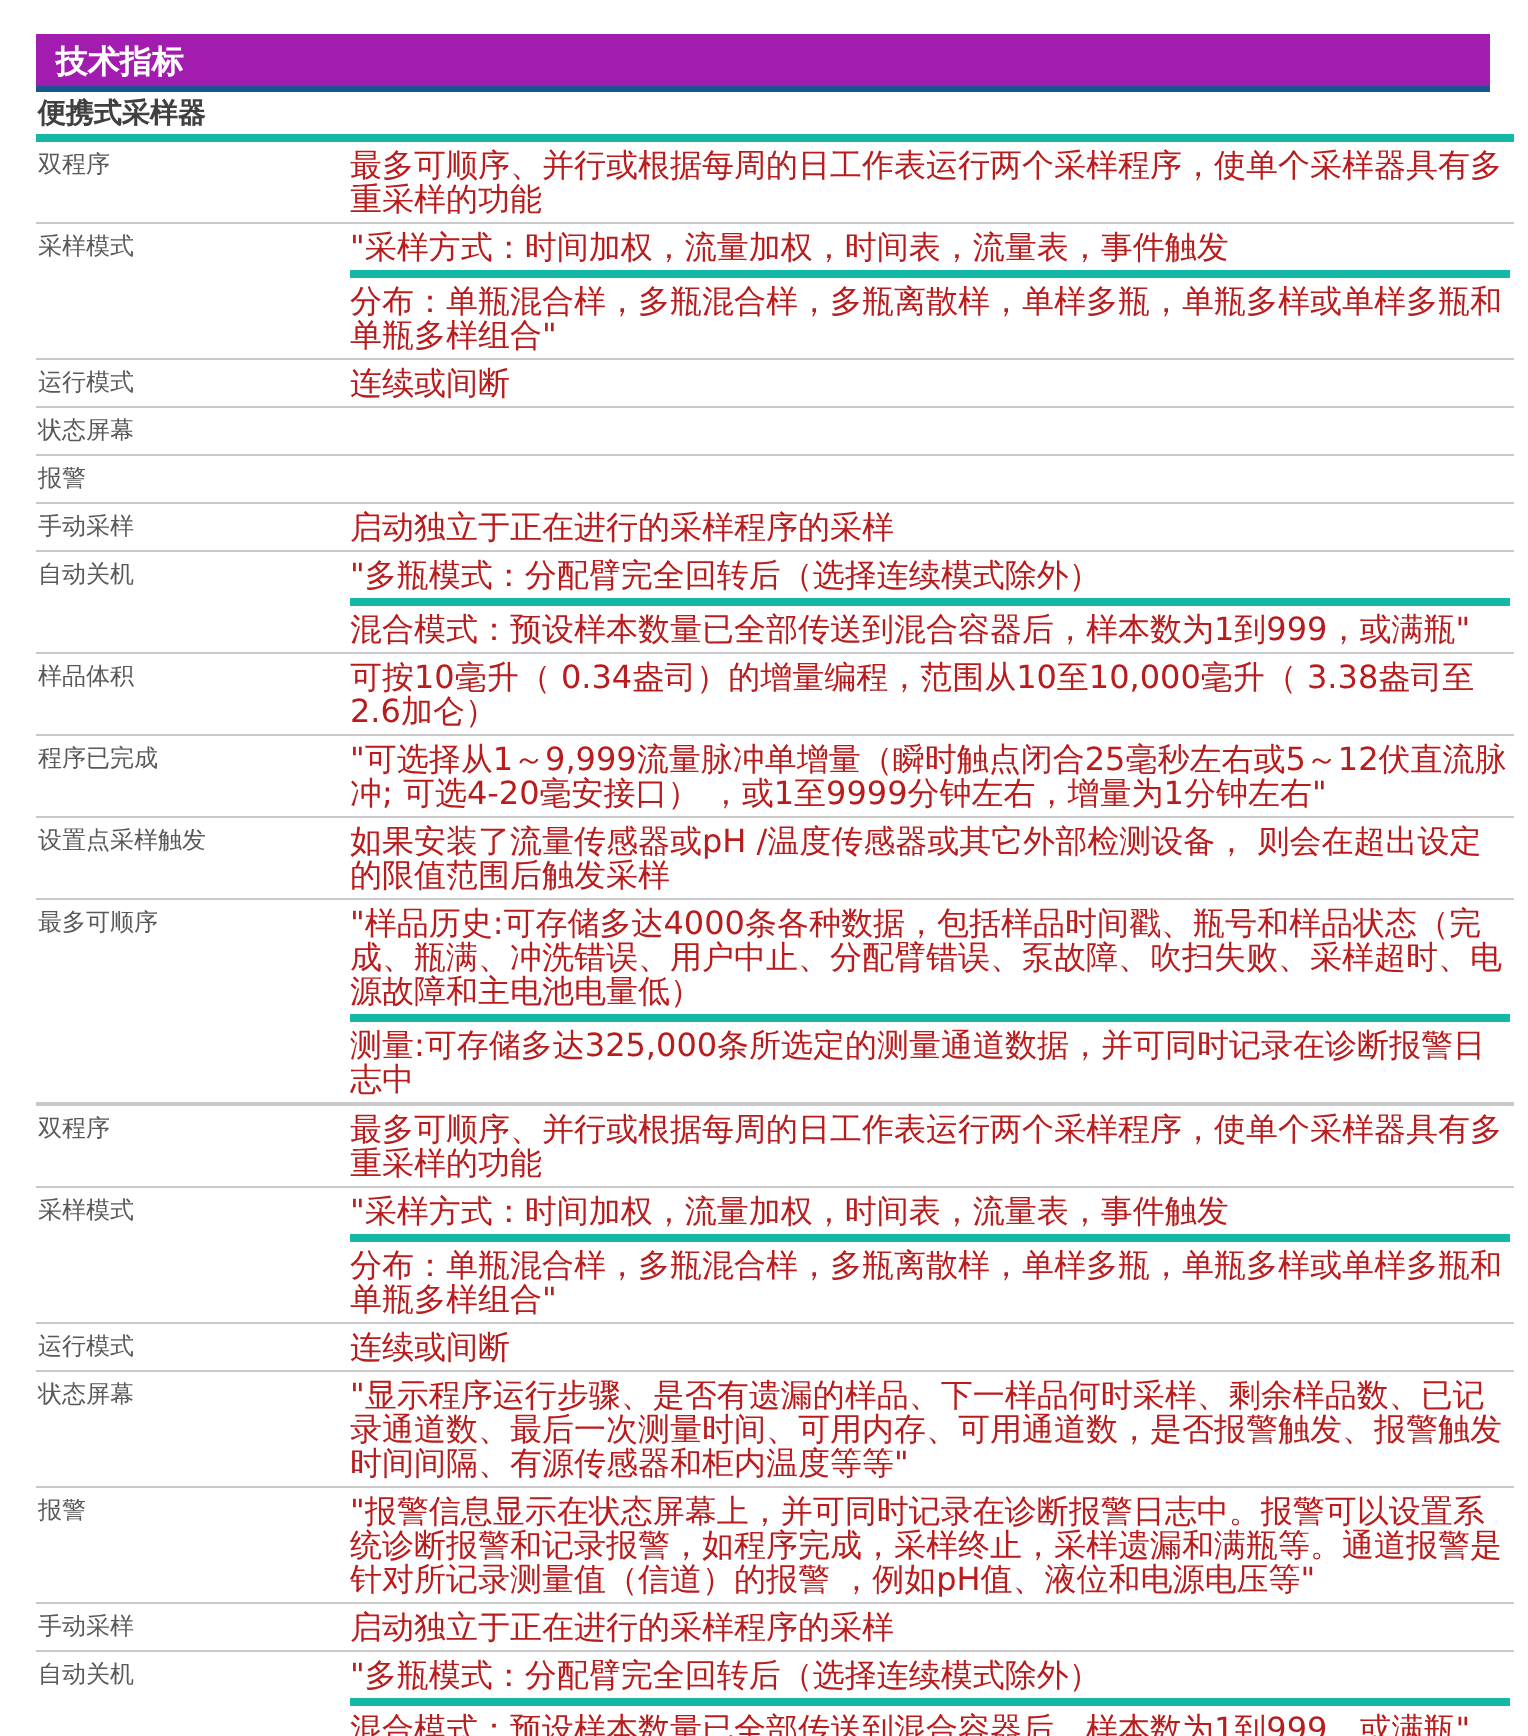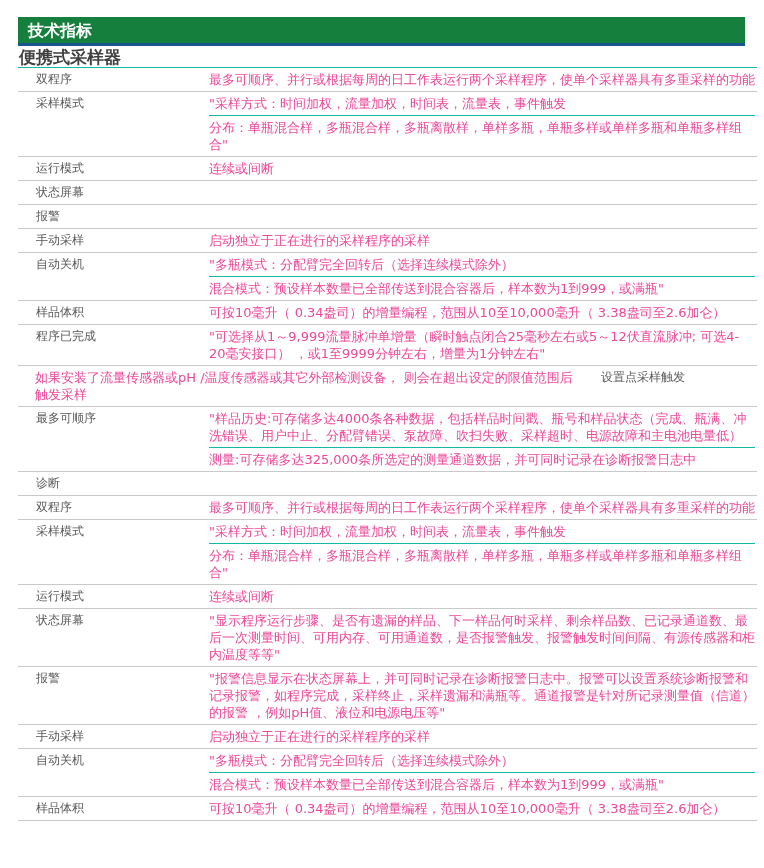--- a/index.html
+++ b/index.html
@@ -13,40 +13,40 @@
     background:#2173b6;
     border-bottom:3px solid #17568f;
     color:#ffffff;
     font-size:16px;font-weight:bold;
     padding:3px 10px 2px 10px;
     line-height:21px;
     width:707px; 
   }
   .spec-table{width:739px;}
   .section-header{
-    font-size:17px;font-weight:bold;color:#404040;
+    font-size:14px;font-weight:bold;color:#404040;
     padding:4px 0 3px 1px;line-height:14px;
-    border-bottom:1px solid #14b8a6;
+    border-bottom:4px solid #14b8a6;
   }
   .row{display:flex;border-bottom:1px solid #c9c9c9;}
-  .cell{box-sizing:border-box;margin-left:17px;}
+  .cell{box-sizing:border-box;}
   .label{
     flex:0 0 157px;
     padding:3px 10px 3px 1px;
     font-size:12px;color:#595959;line-height:17px;
   }
-  .value{flex:1;font-size:13px;color:#ec4899;line-height:17px;padding-right:2px;}
+  .value{flex:1;font-size:16px;color:#b91c1c;line-height:17px;padding-right:2px;}
   .value p{margin:0;padding:3px 0;}
-  .value p + p{border-top:1px solid #14b8a6;}
+  .value p + p{border-top:4px solid #14b8a6;}
 </style>
 </head>
 <body>
 
 <div class="page">
-  <div class="title-bar" style="background: #15803d; border-bottom-color: rgb(23, 86, 143);">
+  <div class="title-bar" style="background: #a21caf; border-bottom-color: rgb(23, 86, 143);">
     <span>技术指标</span>
   </div>
   <div class="spec-table">
   <div class="section">
     <div class="section-header">便携式采样器</div>
     <div class="section-rows">
   <div class="row">
     <div class="cell label">双程序</div>
     <div class="cell value">
               <p>最多可顺序、并行或根据每周的日工作表运行两个采样程序，使单个采样器具有多重采样的功能</p>
@@ -99,36 +99,35 @@
   </div>
 
   <div class="row">
     <div class="cell label">程序已完成</div>
     <div class="cell value">
               <p>"可选择从1～9,999流量脉冲单增量（瞬时触点闭合25毫秒左右或5～12伏直流脉冲; 可选4-20毫安接口） ，或1至9999分钟左右，增量为1分钟左右"</p>
             </div>
   </div>
 
   <div class="row">
+    <div class="cell label">设置点采样触发</div>
     <div class="cell value">
               <p>如果安装了流量传感器或pH /温度传感器或其它外部检测设备， 则会在超出设定的限值范围后触发采样</p>
             </div>
-    <div class="cell label">设置点采样触发</div>
   </div>
 
   <div class="row">
     <div class="cell label">最多可顺序</div>
     <div class="cell value">
               <p>"样品历史:可存储多达4000条各种数据，包括样品时间戳、瓶号和样品状态（完成、瓶满、冲洗错误、用户中止、分配臂错误、泵故障、吹扫失败、采样超时、电源故障和主电池电量低）</p>
               <p>测量:可存储多达325,000条所选定的测量通道数据，并可同时记录在诊断报警日志中</p>
             </div>
   </div>
 
   <div class="row">
-    <div class="cell label">诊断</div>
   </div>
 </div>
   </div>
 
   <div class="section">
     <div class="section-rows">
   <div class="row">
     <div class="cell label">双程序</div>
     <div class="cell value">
               <p>最多可顺序、并行或根据每周的日工作表运行两个采样程序，使单个采样器具有多重采样的功能</p>

